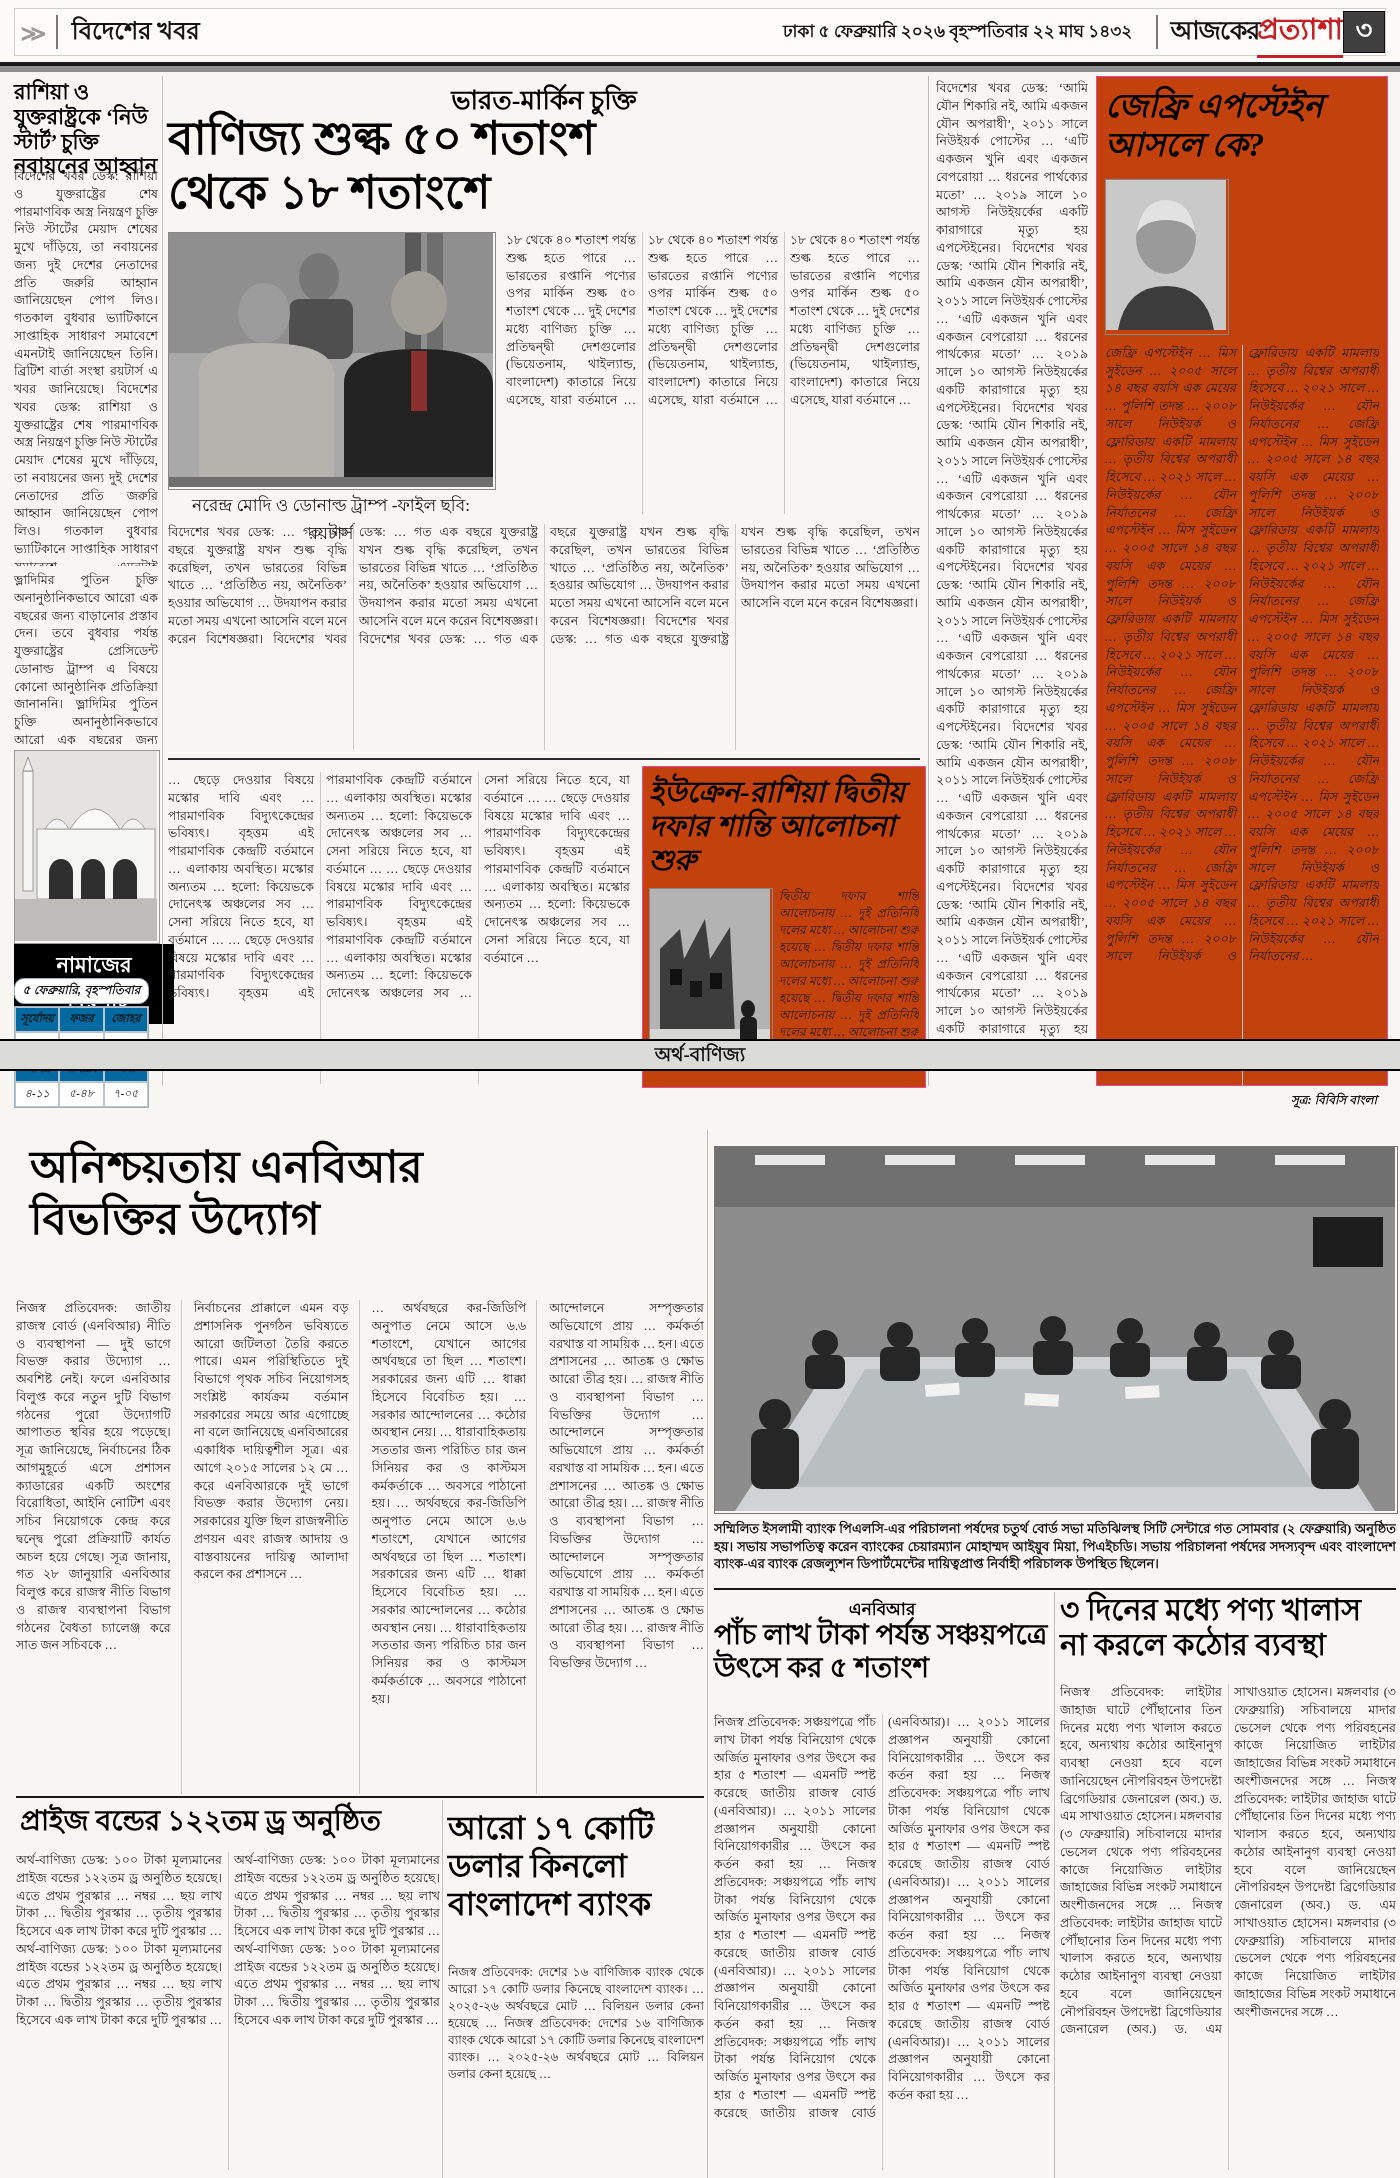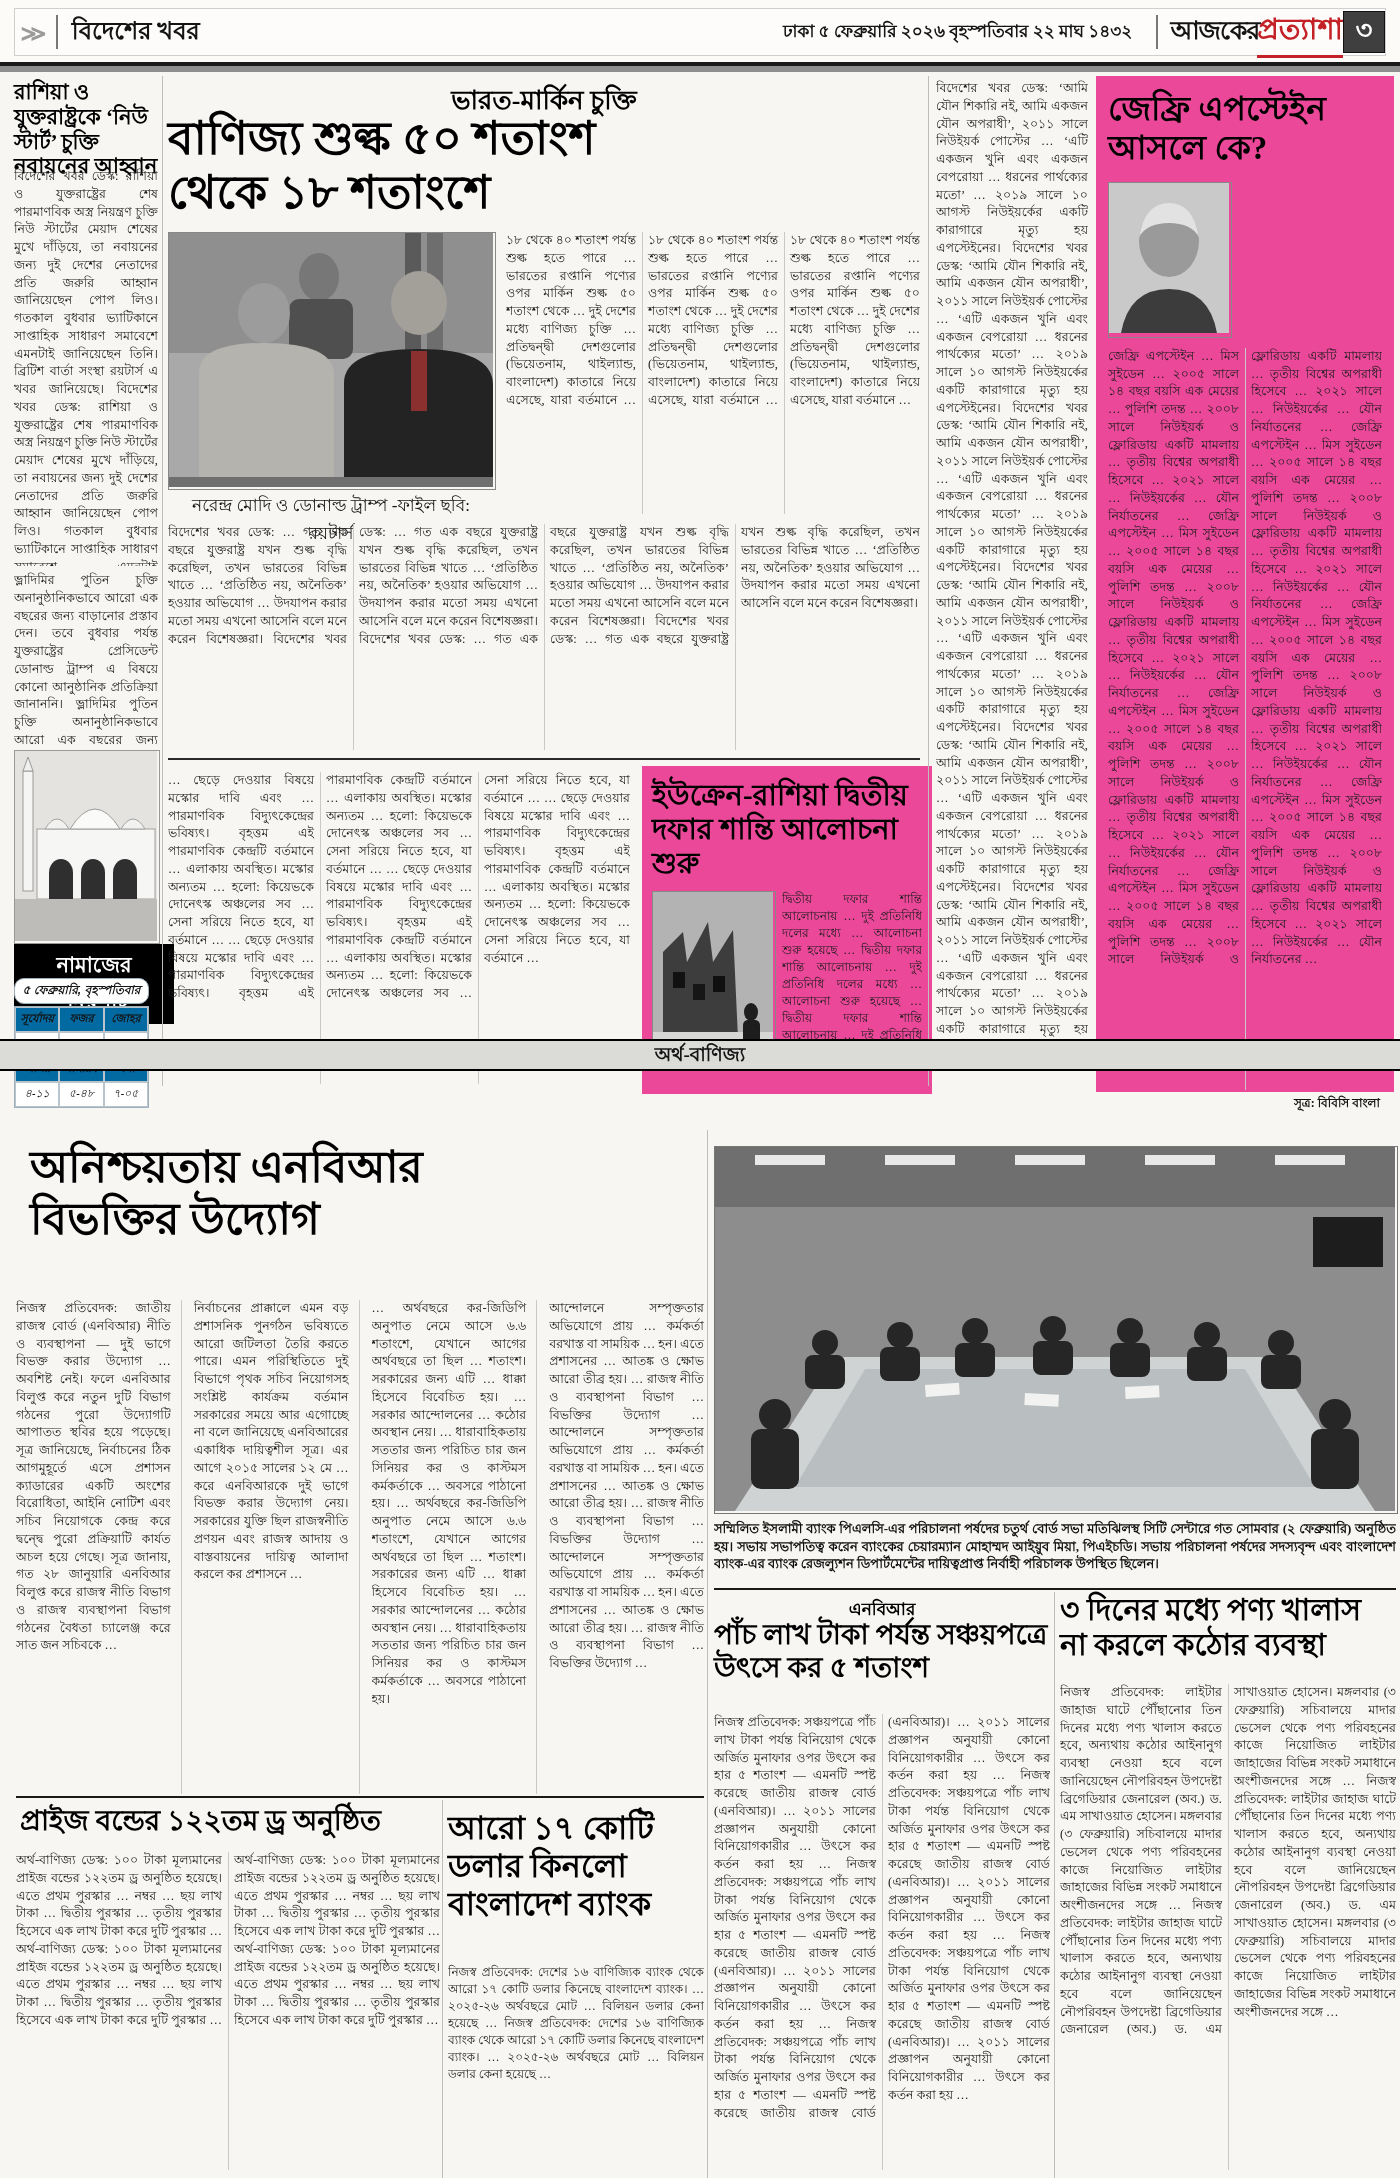--- a/index.html
+++ b/index.html
@@ -7,21 +7,21 @@
         font-family:"Liberation Serif","DejaVu Serif",serif;color:#141414;}
   .abs{position:absolute;}
   .just{text-align:justify;text-justify:inter-word;}
   .bt{font-size:12.5px;line-height:1.42;text-align:justify;overflow:hidden;color:#1c1c1c;}
   .c2{column-count:2;column-gap:12px;column-rule:1px solid #c9c9c9;}
   .c3{column-count:3;column-gap:12px;column-rule:1px solid #c9c9c9;}
   .c4{column-count:4;column-gap:12px;column-rule:1px solid #c9c9c9;}
   .hl{font-weight:bold;text-align:left;line-height:1.18;color:#000;}
   .vr{width:1px;background:#bdbdbd;}
   .hr-heavy{background:#1a1a1a;}
-  .boxed{border:4px solid #ec4899;background:#ec4899;}
+  .boxed{border:1px solid #ec4899;background:#c2410c;font-style:italic;}
   .caption{font-size:13px;line-height:1.35;font-weight:bold;color:#111;}
   .kicker{font-weight:bold;text-align:center;color:#000;}
   
   .hdr{position:absolute;left:0;top:0;width:1400px;height:62px;background:#fcfbf8;
        border-bottom:4px solid #1a1a1a;}
   .hdr-inner{position:absolute;left:14px;right:14px;top:8px;bottom:6px;border:1px solid #cfcfcf;
        background:#fdfcfa;display:flex;align-items:center;}
   .logo-red{color:#c42127;font-weight:bold;}
   .pgnum{background:#3f3f3f;color:#fff;width:40px;height:40px;display:flex;align-items:center;
        justify-content:center;font-size:26px;font-weight:bold;border:1px solid #111;}

